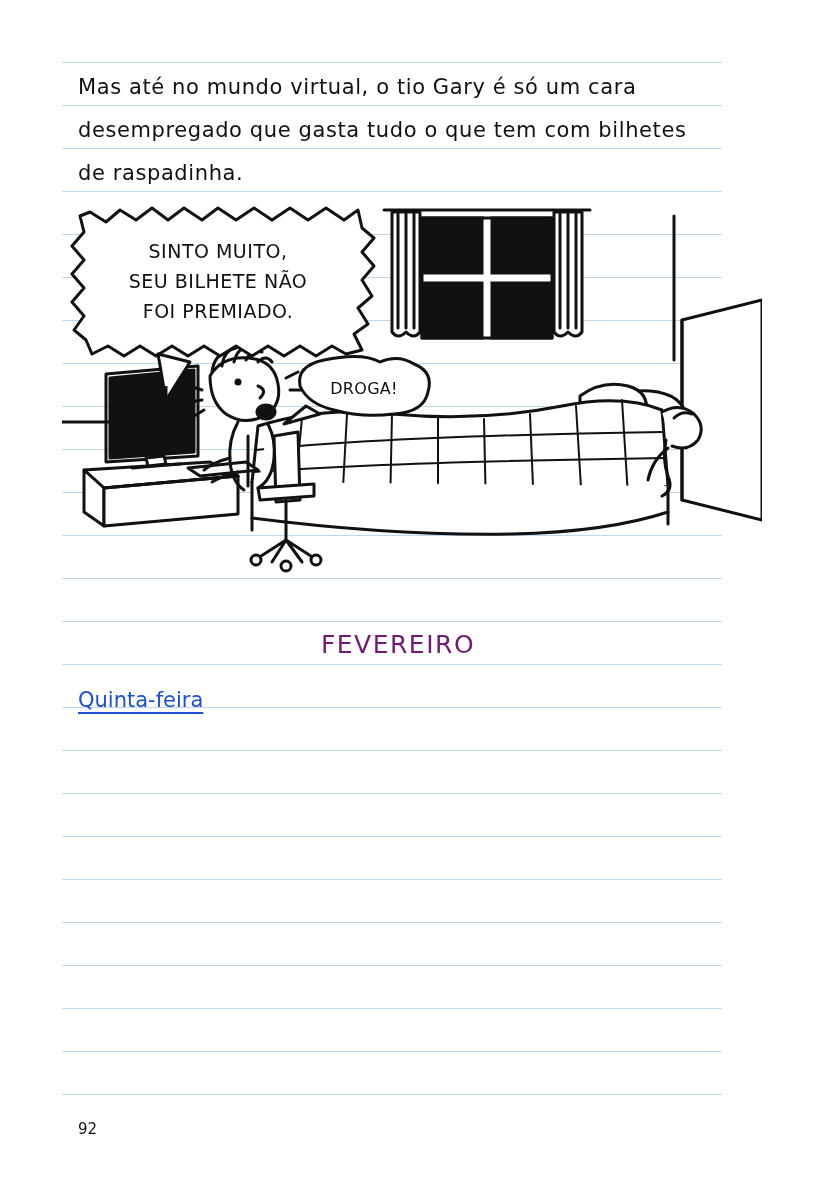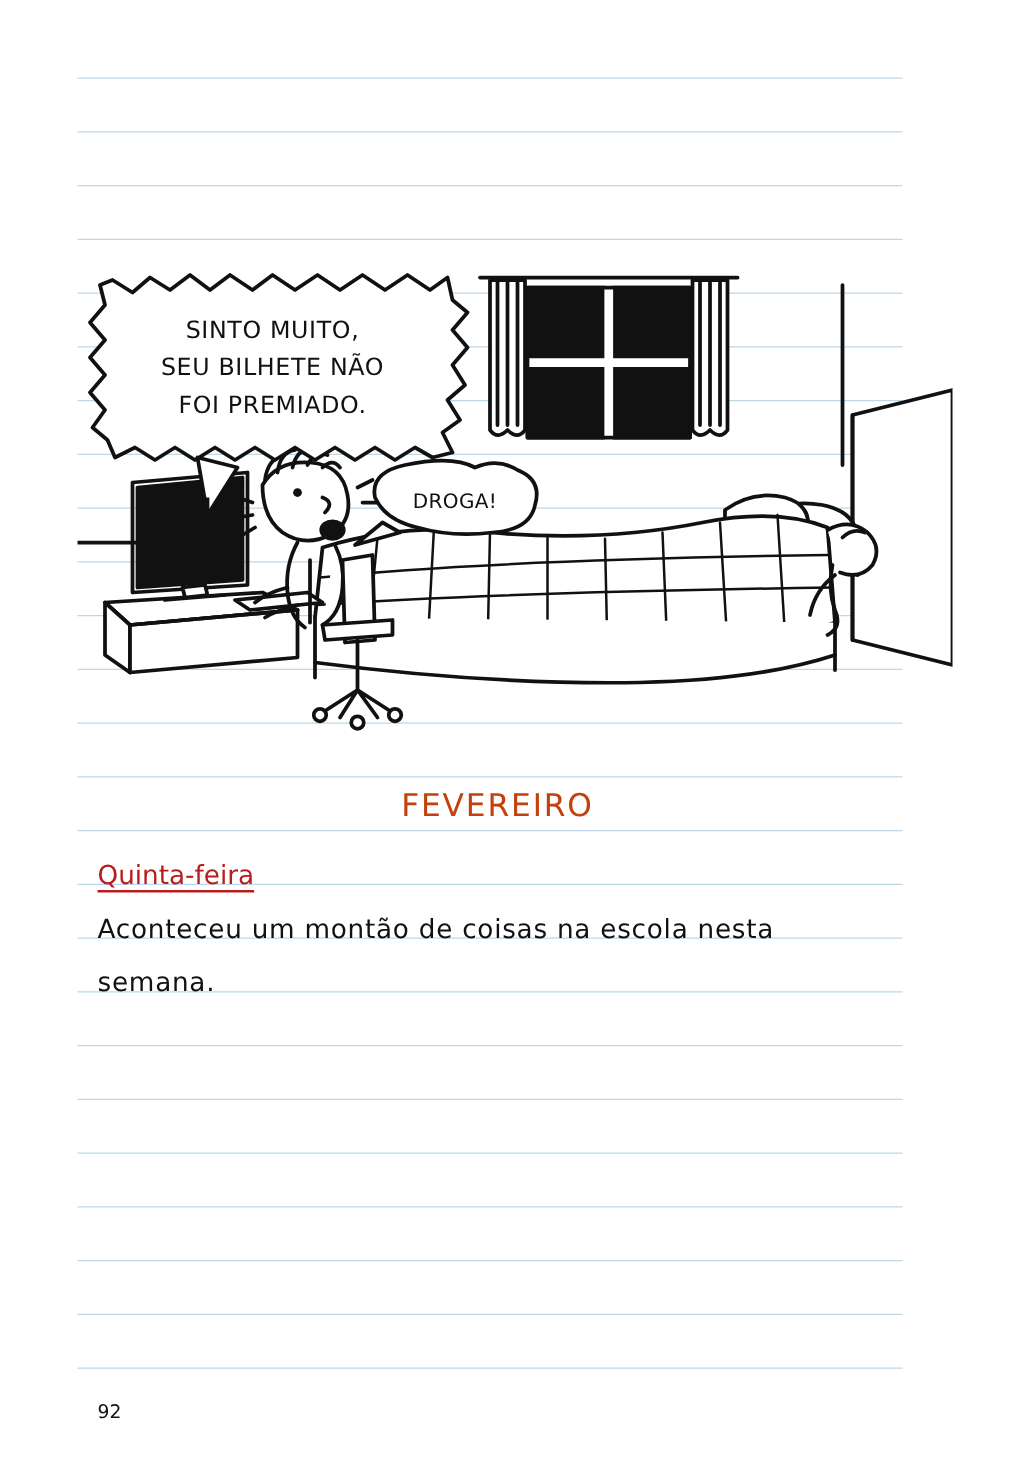--- a/index.html
+++ b/index.html
@@ -49,48 +49,48 @@
 
   .p1 { top: 66px; }
   .month {
     position: absolute;
     left: 78px;
     top: 630px;
     width: 640px;
     text-align: center;
     font-size: 25px;
     letter-spacing: 1.5px;
-    color: #c2410c;
+    color: #701a75;
     font-family: "DejaVu Sans", sans-serif;
   }
   .dayline {
     position: absolute;
     left: 78px;
     top: 688px;
     font-size: 21px;
-    color: #b91c1c;
+    color: #1d4ed8;
     text-decoration: underline;
     text-underline-offset: 5px;
   }
   .p2 { top: 722px; }
   .p3 { top: 852px; }
 
   .pagenum {
     position: absolute;
     left: 78px;
     top: 1120px;
     font-size: 15px;
     color: #111;
   }
 
   
   .comic {
     position: absolute;
     left: 62px;
-    top: 212px;
+    top: 200px;
     width: 700px;
     height: 380px;
   }
   .comic svg { display: block; }
   .balloon-text {
     font-family: "DejaVu Sans", sans-serif;
     font-size: 19px;
     fill: #111;
     letter-spacing: 0.5px;
   }
@@ -127,20 +127,21 @@
       <div class="rule" style="top: 793px; background: rgb(188, 216, 234);"></div>
       <div class="rule" style="top: 836px; background: rgb(188, 216, 234);"></div>
       <div class="rule" style="top: 879px; background: rgb(188, 216, 234);"></div>
       <div class="rule" style="top: 922px; background: rgb(188, 216, 234);"></div>
       <div class="rule" style="top: 965px; background: rgb(188, 216, 234);"></div>
       <div class="rule" style="top: 1008px; background: rgb(188, 216, 234);"></div>
       <div class="rule" style="top: 1051px; background: rgb(188, 216, 234);"></div>
       <div class="rule" style="top: 1094px; background: rgb(188, 216, 234);"></div>
     </div>
 
+  <div class="para handwrite p1">Mas até no mundo virtual, o tio Gary é só um cara desempregado que gasta tudo o que tem com bilhetes de raspadinha.</div>
 
   <div class="comic">
     <svg width="700" height="380" viewBox="0 0 700 380" xmlns="http://www.w3.org/2000/svg">
       <g fill="none" stroke="#111" stroke-width="3" stroke-linecap="round" stroke-linejoin="round">
 
         <rect x="360" y="18" width="130" height="120" fill="#111" stroke="#111" stroke-width="3"></rect>
         <line x1="425" y1="18" x2="425" y2="138" stroke="#fff" stroke-width="7"></line>
         <line x1="360" y1="78" x2="490" y2="78" stroke="#fff" stroke-width="7"></line>
 
         <rect x="360" y="18" width="130" height="120" fill="none"></rect>
@@ -237,16 +238,15 @@
       <text class="balloon-text" x="156" y="118" text-anchor="middle">FOI PREMIADO.</text>
 
       <path d="M238 186 Q234 166 262 160 Q300 152 318 162 Q336 154 352 164 Q372 172 366 192 Q362 212 332 214 Q300 218 272 210 Q246 204 238 186 Z" fill="#ffffff" stroke="#111" stroke-width="3" stroke-linejoin="round"></path>
       <path d="M244 206 L222 224 L258 214 Z" fill="#ffffff" stroke="#111" stroke-width="3" stroke-linejoin="round"></path>
       <text class="balloon-text-sm" x="302" y="194" text-anchor="middle">DROGA!</text>
     </svg>
   </div>
 
   <div class="month">FEVEREIRO</div>
   <div class="dayline">Quinta-feira</div>
-  <div class="para handwrite p2">Aconteceu um montão de coisas na escola nesta semana.</div>
 
   <div class="pagenum">92</div>
 </div>
 
 </body></html>

